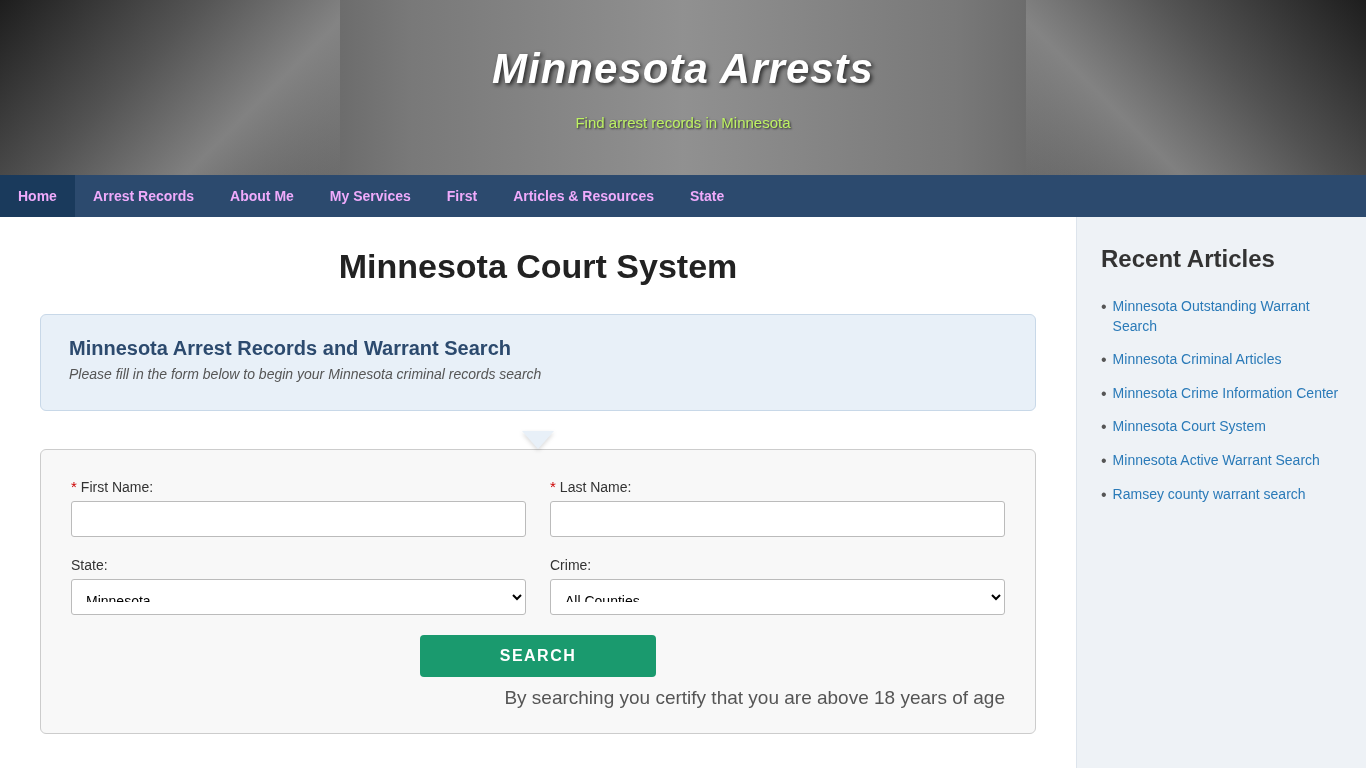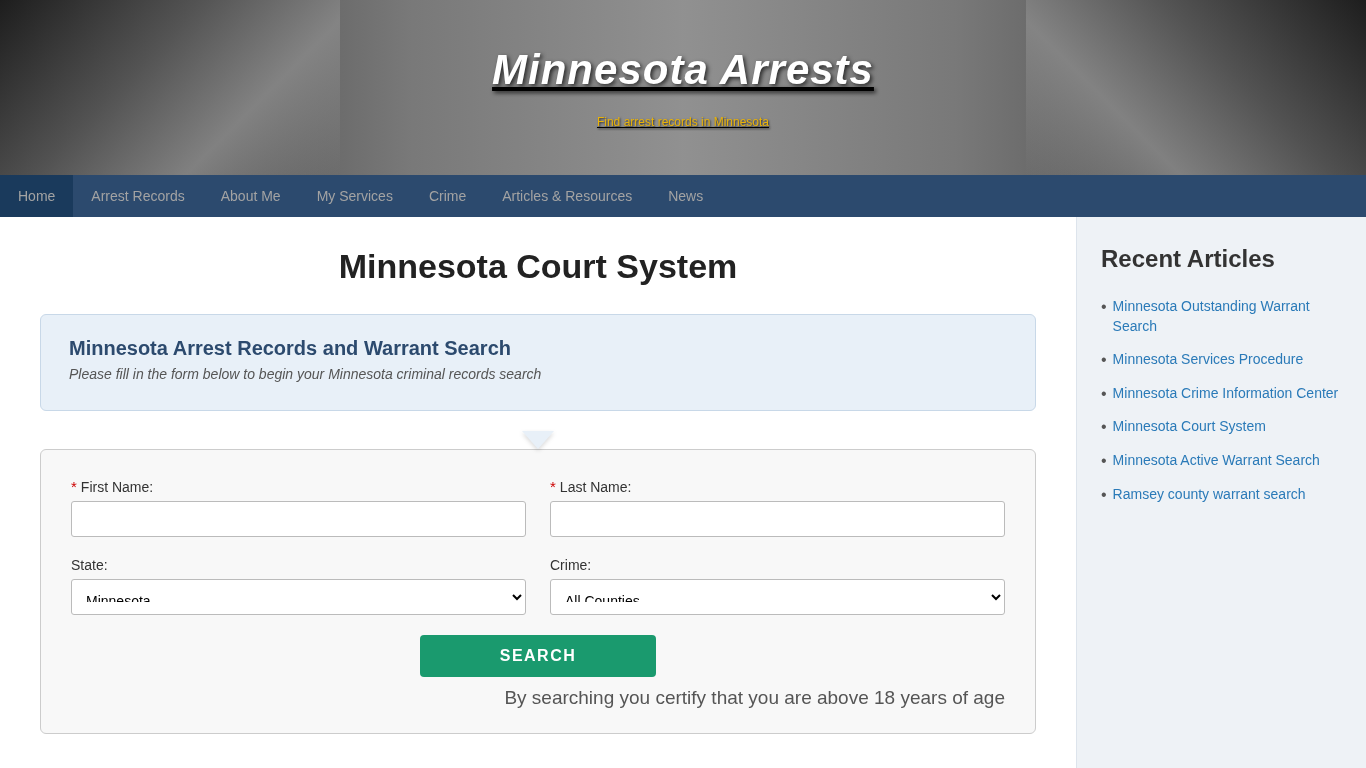--- a/index.html
+++ b/index.html
@@ -8,21 +8,20 @@
     
     .header {
       position: relative;
       height: 175px;
       background: #555;
       overflow: hidden;
       display: flex;
       align-items: center;
       justify-content: center;
       flex-direction: column;
-      text-decoration: underline;
     }
     .header-bg {
       position: absolute;
       top: 0; left: 0; right: 0; bottom: 0;
       background: linear-gradient(to right, #222 0%, #888 30%, #aaa 50%, #888 70%, #222 100%);
       opacity: 0.7;
     }
     .header-hands-left {
       position: absolute;
       left: 0; top: 0;
@@ -44,37 +43,37 @@
     }
     .site-title {
       font-size: 42px;
       font-weight: bold;
       font-style: italic;
       color: #fff;
       text-shadow: 2px 2px 4px rgba(0,0,0,0.7);
       letter-spacing: 1px;
     }
     .site-subtitle {
-      font-size: 12px;
-      color: #eab308;
+      font-size: 15px;
+      color: #bef264;
       margin-top: 21px;
       text-shadow: 1px 1px 2px rgba(0,0,0,0.7);
     }
 
     
     nav {
       background: #2c4a6e;
       height: 42px;
       display: flex;
       align-items: stretch;
     }
     .nav-item {
-      color: #a3a3a3;
-      font-size: 14px;
-      font-weight: 400;
+      color: #f0abfc;
+      font-size: 14px;
+      font-weight: 700;
       padding: 0 18px;
       display: flex;
       align-items: center;
       cursor: pointer;
       text-decoration: none;
       white-space: nowrap;
       transition: background 0.2s;
     }
     .nav-item.active { background: #1a3a5c; }
 
@@ -247,23 +246,23 @@
     <div class="site-title">Minnesota Arrests</div>
     <div class="site-subtitle">Find arrest records in Minnesota</div>
   </div>
 </div>
 
 <nav>
   <a class="nav-item active">Home</a>
   <a class="nav-item">Arrest Records</a>
   <a class="nav-item">About Me</a>
   <a class="nav-item">My Services</a>
-  <a class="nav-item">Crime</a>
+  <a class="nav-item">First</a>
   <a class="nav-item">Articles &amp; Resources</a>
-  <a class="nav-item">News</a>
+  <a class="nav-item">State</a>
 </nav>
 
 <div class="main-container">
 
   <div class="content">
 
     <h1 class="page-title">Minnesota Court System</h1>
 
     <div class="search-box">
       <div class="search-box-title">Minnesota Arrest Records and Warrant Search</div>
@@ -310,21 +309,21 @@
 
   <div class="sidebar">
     <div class="sidebar-title">Recent Articles</div>
     <ul class="sidebar-list" id="articles-list">
         <li>
           <span class="sidebar-bullet">•</span>
           <a class="sidebar-link">Minnesota Outstanding Warrant Search</a>
         </li>
         <li>
           <span class="sidebar-bullet">•</span>
-          <a class="sidebar-link">Minnesota Services Procedure</a>
+          <a class="sidebar-link">Minnesota Criminal Articles</a>
         </li>
         <li>
           <span class="sidebar-bullet">•</span>
           <a class="sidebar-link">Minnesota Crime Information Center</a>
         </li>
         <li>
           <span class="sidebar-bullet">•</span>
           <a class="sidebar-link">Minnesota Court System</a>
         </li>
         <li>

